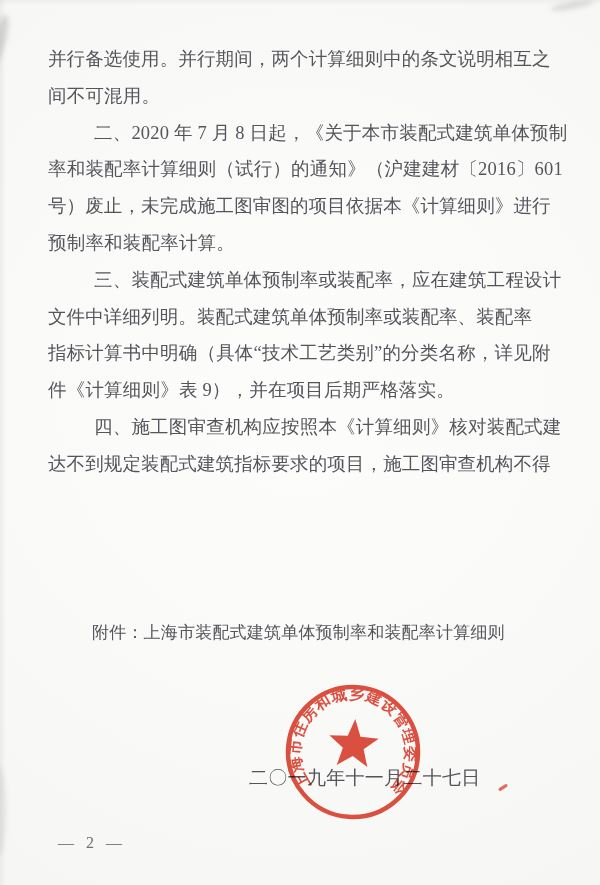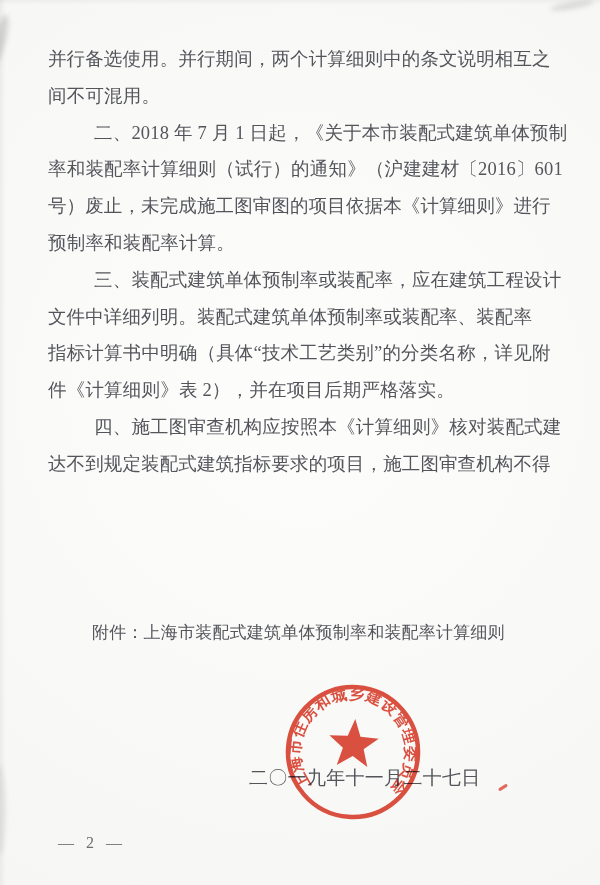--- a/index.html
+++ b/index.html
@@ -56,28 +56,28 @@
 
 <div class="page">
 
   <div class="smudge smudge-tl"></div>
   <div class="smudge smudge-tr"></div>
   <div class="smudge smudge-bl"></div>
 
   <div class="text-block">
     <div class="line jfull"><span style="letter-spacing: 0.11899px;">并行备选使用。并行期间，两个计算细则中的条文说明相互之</span></div>
     <div class="line">间不可混用。</div>
-    <div class="line jfull indent"><span>二、2018 年 7 月 1 日起，《关于本市装配式建筑单体预制</span></div>
+    <div class="line jfull indent"><span>二、2020 年 7 月 8 日起，《关于本市装配式建筑单体预制</span></div>
     <div class="line jfull"><span>率和装配率计算细则（试行）的通知》（沪建建材〔2016〕601</span></div>
     <div class="line jfull"><span style="letter-spacing: 0.11899px; font-family: Liberation Serif, serif;">号）废止，未完成施工图审图的项目依据本《计算细则》进行</span></div>
     <div class="line">预制率和装配率计算。</div>
     <div class="line jfull indent"><span>三、装配式建筑单体预制率或装配率，应在建筑工程设计</span></div>
     <div class="line jfull"><span style="letter-spacing: 0.11899px;">文件中详细列明。装配式建筑单体预制率或装配率、装配率</span></div>
     <div class="line jfull"><span style="letter-spacing: 0.184028px;">指标计算书中明确（具体“技术工艺类别”的分类名称，详见附</span></div>
-    <div class="line">件《计算细则》表 2），并在项目后期严格落实。</div>
+    <div class="line">件《计算细则》表 9），并在项目后期严格落实。</div>
     <div class="line jfull indent"><span>四、施工图审查机构应按照本《计算细则》核对装配式建</span></div>
     <div class="line jfull"><span style="letter-spacing: 0.11899px;">达不到规定装配式建筑指标要求的项目，施工图审查机构不得</span></div>
   </div>
 
   <div class="attachment">附件：上海市装配式建筑单体预制率和装配率计算细则</div>
 
   <div class="date">二〇一九年十一月二十七日</div>
 
   <svg class="seal" viewBox="0 0 160 160" aria-hidden="true">
     <circle class="ring" cx="80" cy="80" r="65"></circle>

